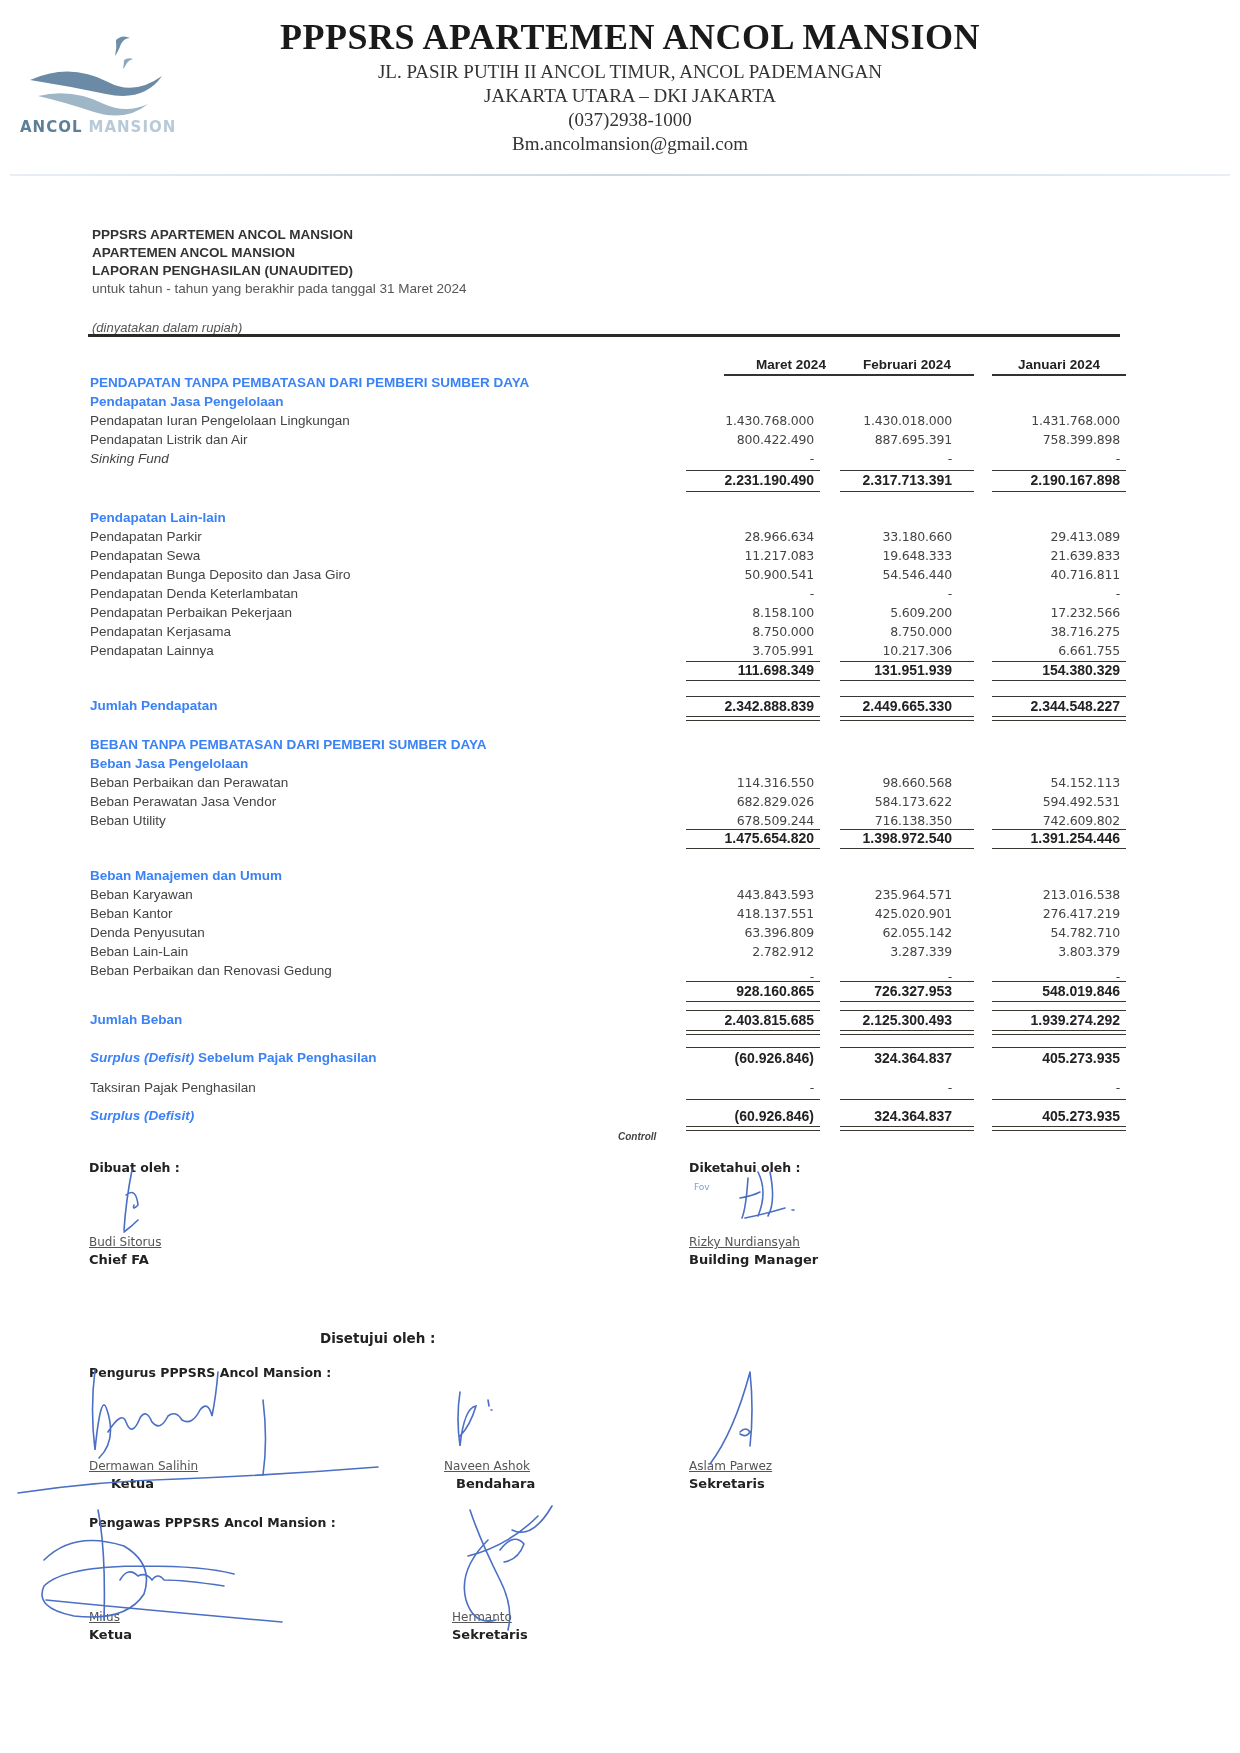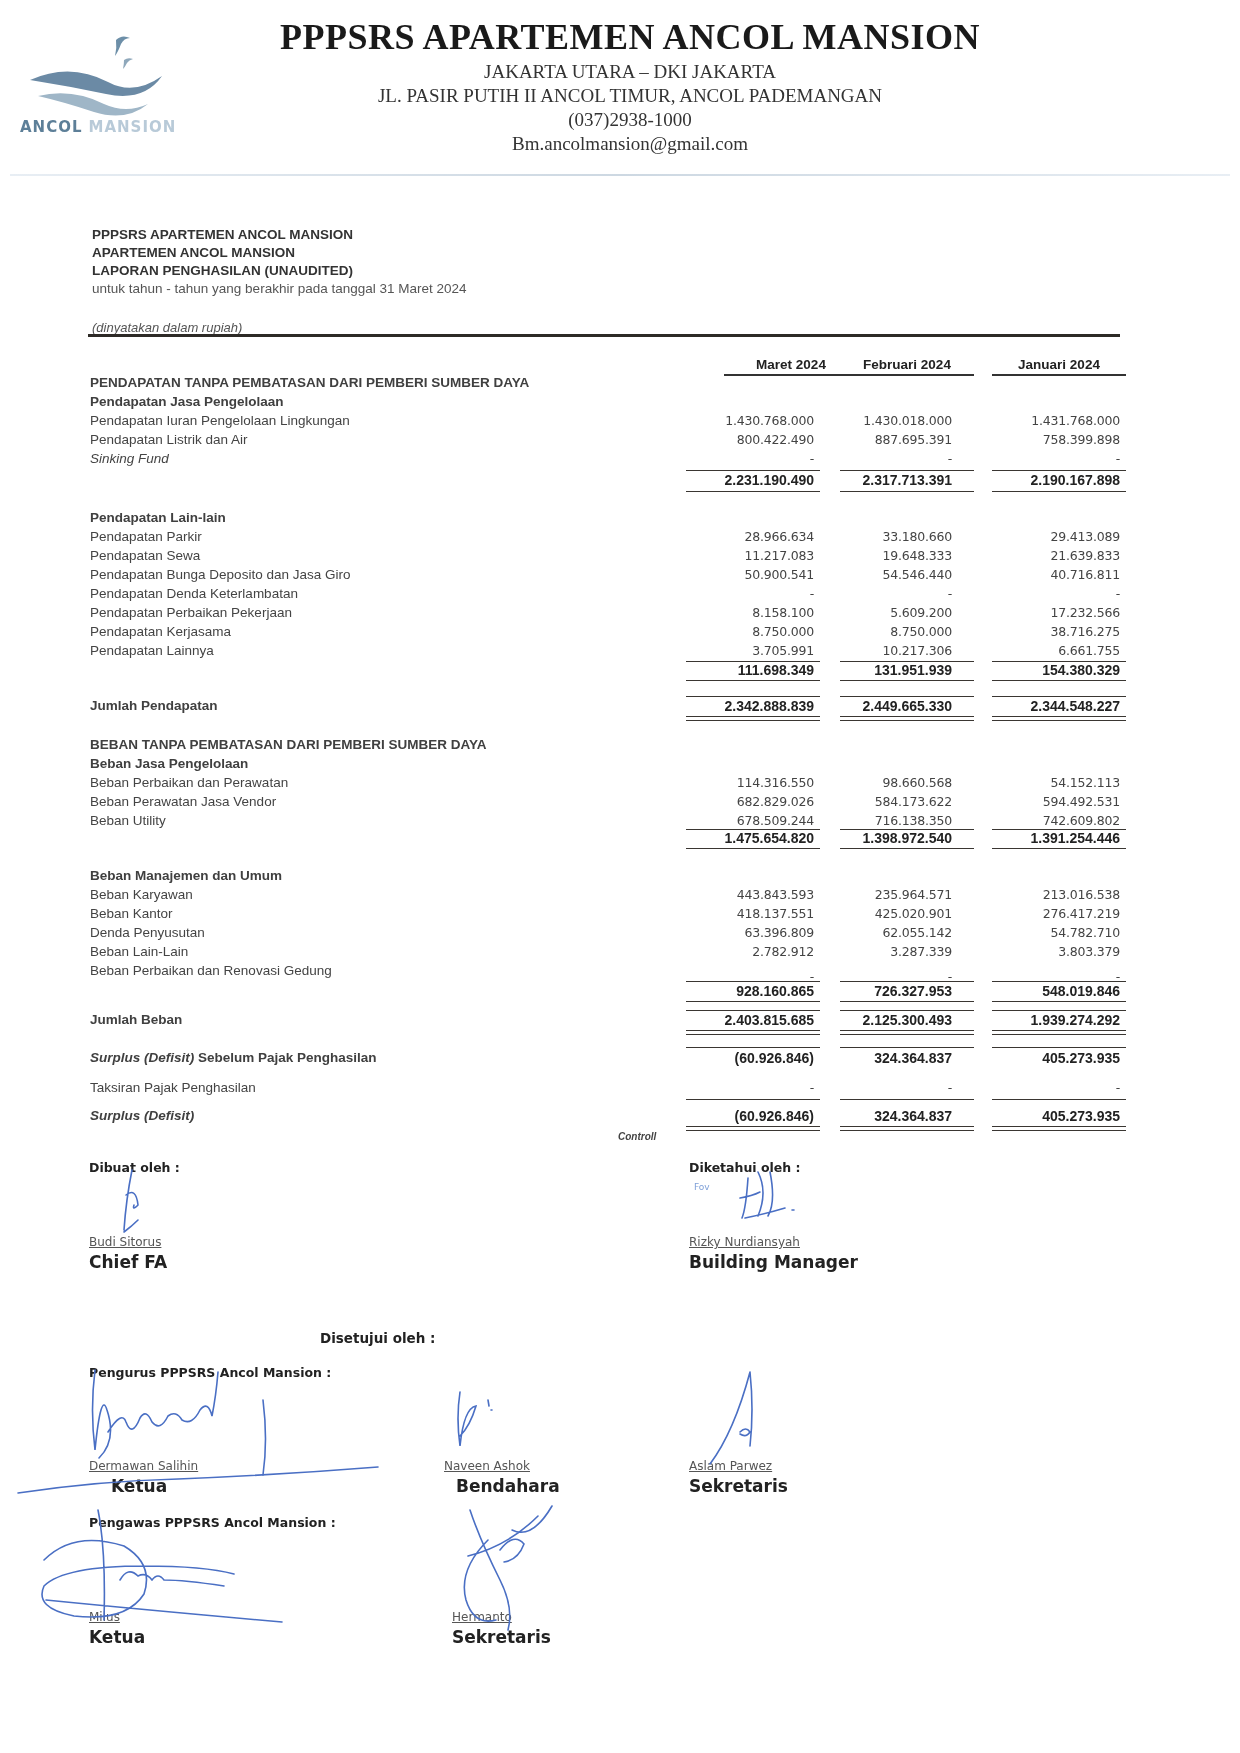--- a/index.html
+++ b/index.html
@@ -17,55 +17,55 @@
     .report-head { position: absolute; left: 92px; top: 226px; font-size: 13.5px; line-height: 18px; }
     .report-head .b { font-weight: bold; color: #333; }
     .report-head .n { color: #555; }
     .currency-note { position: absolute; left: 92px; top: 320px; font-size: 13px; font-style: italic; color: #555; }
     .top-rule { position: absolute; left: 88px; top: 334px; width: 1032px; height: 3px; background: #2d2a26; }
 
     .col-head { position: absolute; top: 357px; font-size: 13.5px; font-weight: bold; color: #222; text-align: center; width: 134px; border-bottom: 2px solid #333; padding-bottom: 2px; }
 
     .row { position: absolute; left: 0; width: 1240px; height: 19px; }
     .label { position: absolute; left: 90px; font-size: 13.5px; color: #444; white-space: nowrap; }
-    .label.bold { font-weight: bold; color: #404040; }
+    .label.bold { font-weight: bold; color: #3b82f6; }
     .label.italic { font-style: italic; }
     .val { position: absolute; width: 134px; text-align: right; font-size: 12.5px; color: #444; font-family: "DejaVu Sans", sans-serif; letter-spacing: -0.2px; }
     .val.sub { font-family: "Liberation Sans", sans-serif; font-weight: bold; font-size: 14px; color: #222; letter-spacing: 0; }
     .v1 { left: 686px; } .v2 { left: 824px; } .v3 { left: 992px; }
     .line { position: absolute; width: 134px; height: 0; border-top: 1.6px solid #3a3632; }
     .line.double { height: 3px; border-top: 1.6px solid #3a3632; border-bottom: 1.6px solid #3a3632; }
     .l1 { left: 686px; } .l2 { left: 840px; } .l3 { left: 992px; }
     .val-inner { padding-right: 6px; display: block; }
 
     .controll { position: absolute; left: 618px; top: 1131px; font-size: 10px; font-style: italic; font-weight: bold; color: #444; }
 
     .sig { position: absolute; font-family: "DejaVu Sans", sans-serif; font-size: 12px; color: #222; }
     .sig-label { font-weight: bold; font-size: 12.5px; }
     .sig-name { color: #555; text-decoration: underline; font-size: 12px; }
-    .sig-role { font-weight: bold; font-size: 17px; }
+    .sig-role { font-weight: bold; font-size: 13px; }
     svg.sigs { position: absolute; left: 0; top: 1150px; width: 1240px; height: 520px; pointer-events: none; }
   </style>
 </head>
 <body>
 
 <div class="letterhead">
   <svg class="logo" viewBox="0 0 160 120">
     <path d="M98 22 q6 -6 14 -2 q-6 0 -9 6 q-3 8 -6 12 q2 -8 1 -16z" fill="#6d8fa8"></path>
     <path d="M106 42 q4 -3 9 -1 q-4 1 -6 4 q-2 4 -4 6 q1 -5 1 -9z" fill="#8fa8bb"></path>
     <path d="M12 62 q40 -18 78 2 q26 14 54 -6 q-18 26 -56 18 q-38 -8 -76 -14z" fill="#6b8aa5"></path>
     <path d="M20 78 q34 -8 66 8 q22 10 44 0 q-22 18 -54 8 q-30 -10 -56 -16z" fill="#9fb6c7"></path>
   </svg>
   <div class="logo-text">
     <span class="a">ANCOL</span><span class="b">MANSION</span>
   </div>
   <div class="lh-text">
     <div class="lh-title">PPPSRS APARTEMEN ANCOL MANSION</div>
+    <div class="lh-line">JL. PASIR PUTIH II ANCOL TIMUR, ANCOL PADEMANGAN</div>
     <div class="lh-line">JAKARTA UTARA – DKI JAKARTA</div>
-    <div class="lh-line">JL. PASIR PUTIH II ANCOL TIMUR, ANCOL PADEMANGAN</div>
     <div class="lh-line">(037)2938-1000</div>
     <div class="lh-line">Bm.ancolmansion@gmail.com</div>
   </div>
   <div class="lh-rule"></div>
 </div>
 
 <div class="report-head">
   <div class="b">PPPSRS APARTEMEN ANCOL MANSION</div>
   <div class="b">APARTEMEN ANCOL MANSION</div>
   <div class="b">LAPORAN PENGHASILAN (UNAUDITED)</div>

